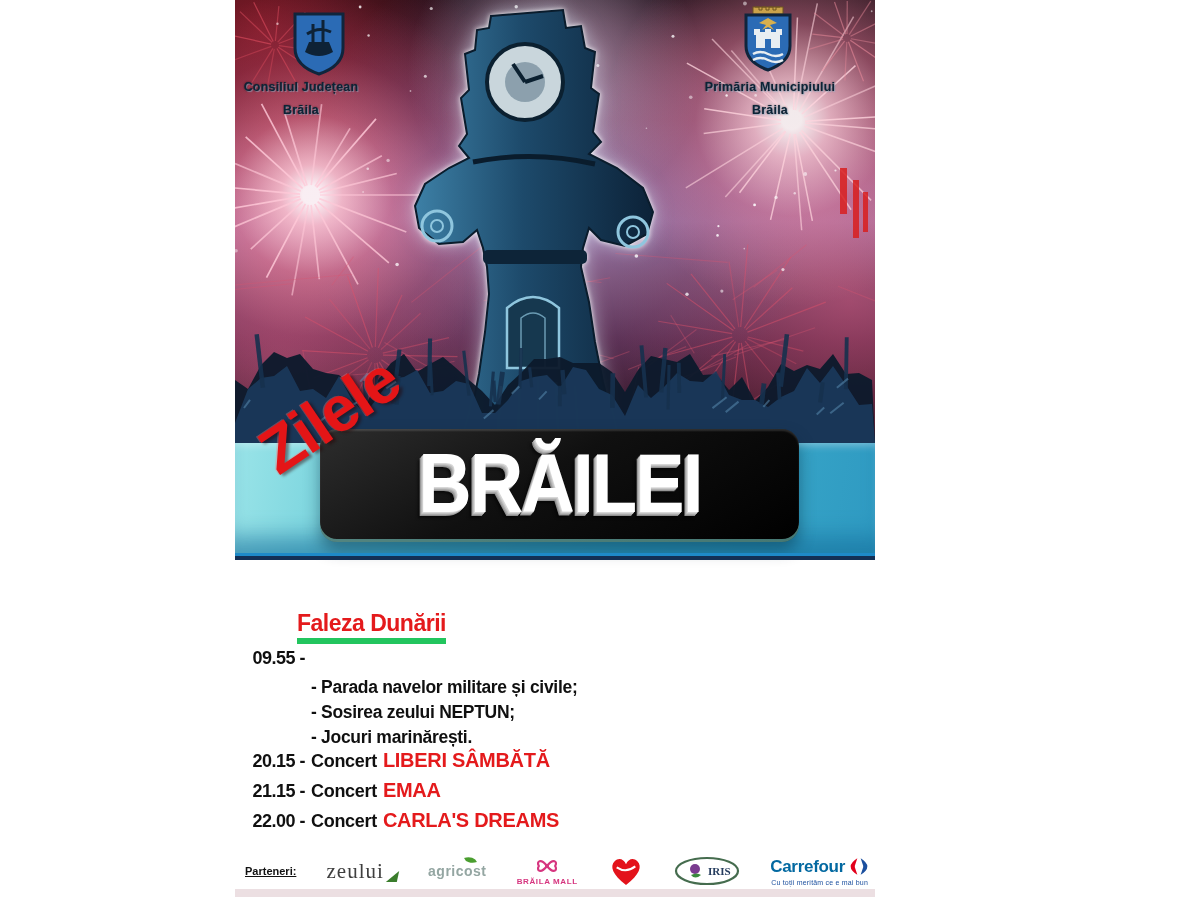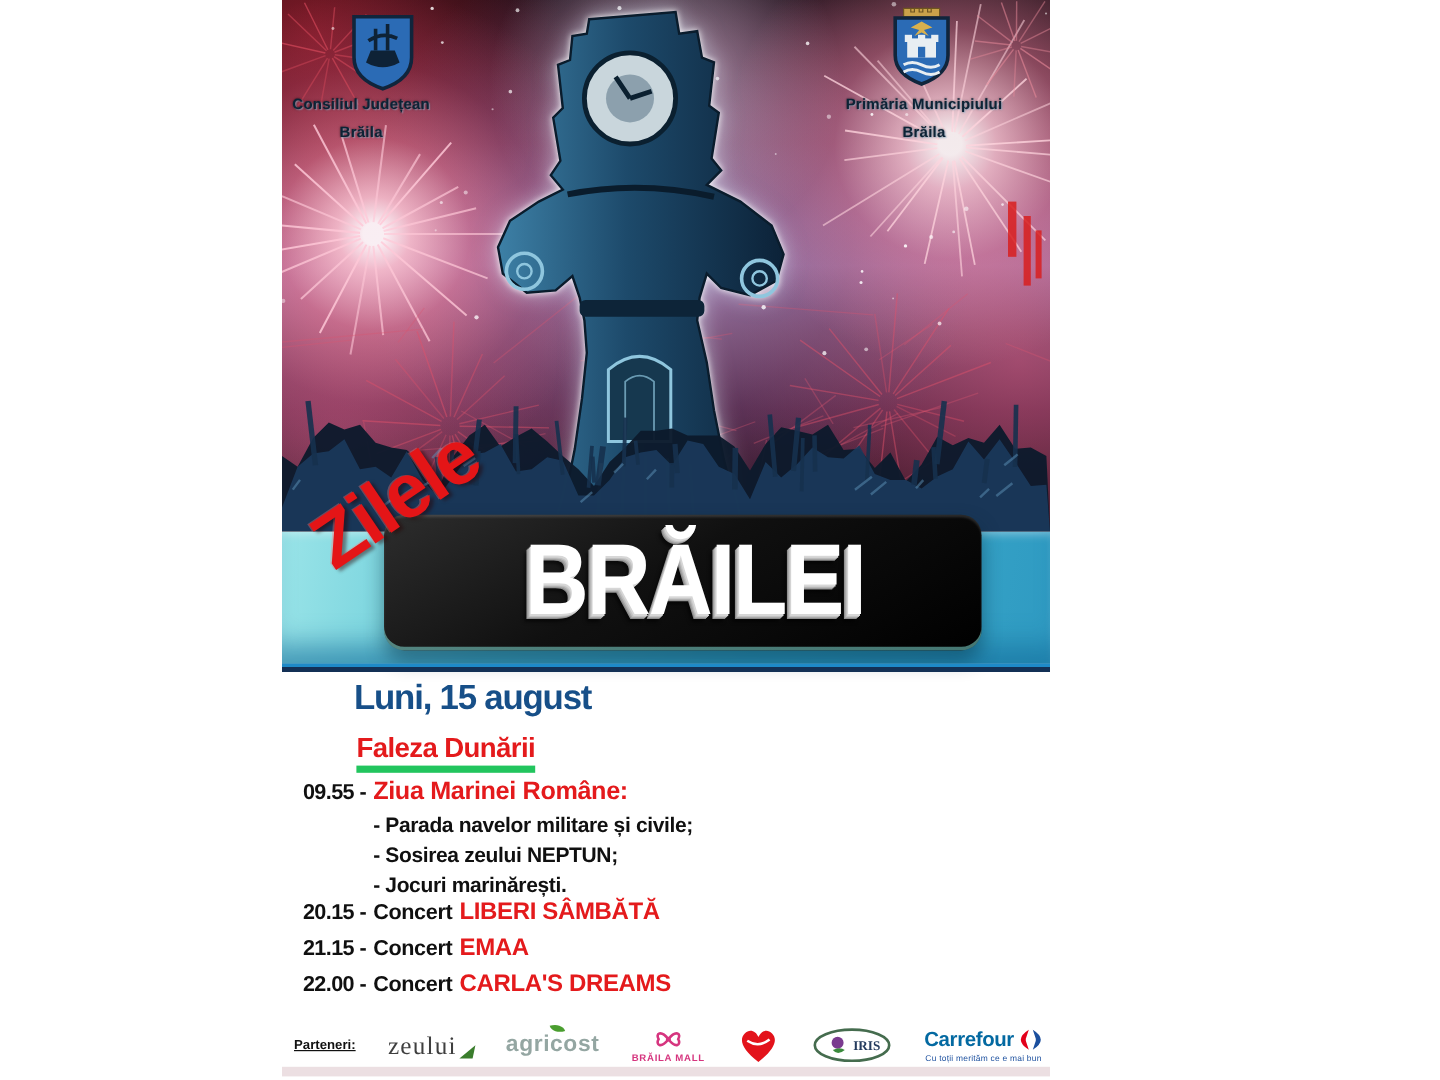--- a/index.html
+++ b/index.html
@@ -32,21 +32,21 @@
   
   .teal-band{position:absolute;left:0;top:443px;width:640px;height:110px;z-index:2;
     background:linear-gradient(100deg,#9ae4e8 0%,#62c8d6 28%,#3fb0cc 62%,#2f9ac2 100%);
     box-shadow:inset 0 -28px 22px -12px rgba(20,110,155,.6), inset 0 6px 8px -4px rgba(255,255,255,.4);}
   .navy-sep{position:absolute;left:0;top:553px;width:640px;height:7px;z-index:6;
     background:linear-gradient(180deg,#1e8ac8 0 42%,#133055 42% 100%);}
   .title-plate{position:absolute;left:85px;top:429px;width:479px;height:113px;z-index:6;
     border-radius:17px;
     background:linear-gradient(150deg,#2d2d2d 0%,#101010 45%,#000 100%);
     box-shadow:0 8px 16px rgba(0,40,60,.45), inset 0 -3px 0 rgba(140,240,230,.5), inset 0 2px 2px rgba(255,255,255,.14);
-    display:flex;align-items:center;justify-content:center;padding-left:19px;}
+    display:flex;align-items:center;justify-content:center;}
   .title-main{font-size:84px;font-weight:bold;color:#fff;letter-spacing:-2px;line-height:1;
     transform:scaleX(.88);padding-bottom:6px;
     text-shadow:-1px 1px 0 #d7d7d7,-2px 2px 0 #c2c2c2,-3px 3px 0 #a9a9a9,-4px 4px 0 #8f8f8f,-6px 6px 3px rgba(0,0,0,.55);}
   .title-overlay{position:absolute;left:26px;top:398px;z-index:7;font-size:64px;font-weight:bold;
     color:#e41517;letter-spacing:-2px;transform:rotate(-34deg);transform-origin:40px 40px;
     text-shadow:2px 3px 3px rgba(40,0,0,.45), -1px -1px 0 rgba(255,120,120,.35);}
 
   
   .sch{position:absolute;left:0;top:560px;width:640px;height:330px;z-index:2;color:#101010;}
   .day{position:absolute;left:60px;top:6px;font-size:29px;font-weight:bold;color:#174f88;letter-spacing:-1px;}
@@ -59,21 +59,21 @@
   .red-lg{font-size:21px;}
   .sub{position:absolute;left:76px;font-weight:bold;font-size:17.5px;letter-spacing:-.3px;}
 
   
   .partners{position:absolute;left:10px;right:6px;top:852px;height:38px;z-index:2;
     display:flex;align-items:center;justify-content:space-between;}
   .p-label{font-size:11px;font-weight:bold;color:#111;text-decoration:underline;}
   .aldahra{font-family:"Liberation Serif", serif;font-size:21px;color:#3f3f3f;letter-spacing:1px;display:flex;align-items:flex-end;}
   .aldahra .tri{width:0;height:0;border-left:11px solid transparent;border-bottom:11px solid #3a7d2c;
     margin-left:3px;margin-bottom:2px;transform:skewX(-12deg);}
-  .agricost{position:relative;font-size:19px;font-weight:bold;color:#94a6a2;letter-spacing:.5px;}
+  .agricost{position:relative;font-size:14px;font-weight:bold;color:#94a6a2;letter-spacing:.5px;}
   .agricost .leaf{position:absolute;left:37px;top:-7px;width:11px;height:8px;background:#4a9e2f;
     border-radius:0 100% 0 100%;transform:rotate(-18deg);}
   .bmall{display:flex;flex-direction:column;align-items:center;}
   .bmall .txt{font-size:8px;font-weight:bold;color:#d6357f;letter-spacing:.6px;margin-top:1px;text-align:right;}
   .iriswrap{display:flex;align-items:center;}
   .carrefour{display:flex;flex-direction:column;align-items:center;}
   .carrefour .row1{display:flex;align-items:center;gap:4px;}
   .carrefour .name{font-size:17px;font-weight:bold;color:#0369a1;letter-spacing:-.3px;}
   .carrefour .tag{font-size:7px;color:#1b4f9e;margin-top:2px;letter-spacing:.2px;}
 
@@ -364,26 +364,24 @@
     </div>
 
     <div class="teal-band"></div>
     <div class="title-plate">
       <div class="title-main">BRĂILEI</div>
     </div>
     <div class="title-overlay">Zilele</div>
     <div class="navy-sep"></div>
 
     <div class="sch">
-      <div class="day">Luni, 15 august</div>
       <div class="venue">Faleza Dunării</div>
 
       <div class="row" style="top:88px;">
         <span class="time">09.55 -</span>
-        <span class="redname red-lg">Ziua Marinei Române:</span>
       </div>
       <div class="sub" style="top:117px;">- Parada navelor militare și civile;</div>
       <div class="sub" style="top:142px;">- Sosirea zeului NEPTUN;</div>
       <div class="sub" style="top:167px;">- Jocuri marinărești.</div>
 
       <div class="row" style="top:189px;">
         <span class="time">20.15 -</span>
         <span class="black">Concert</span>
         <span class="redname">LIBERI SÂMBĂTĂ</span>
       </div>

